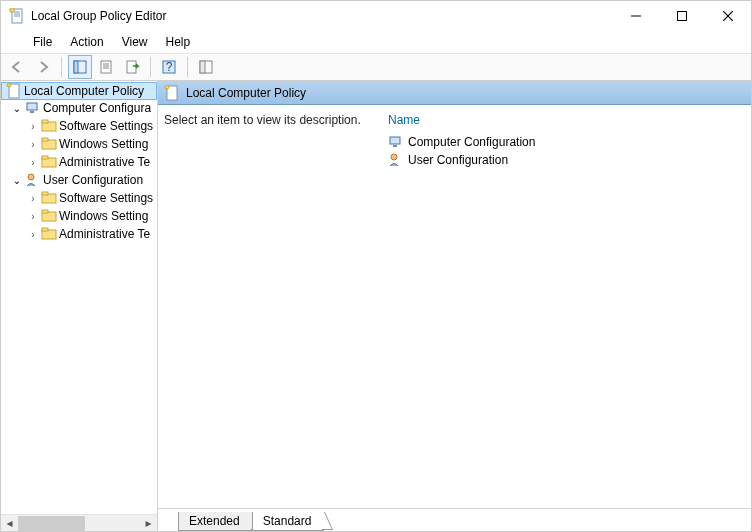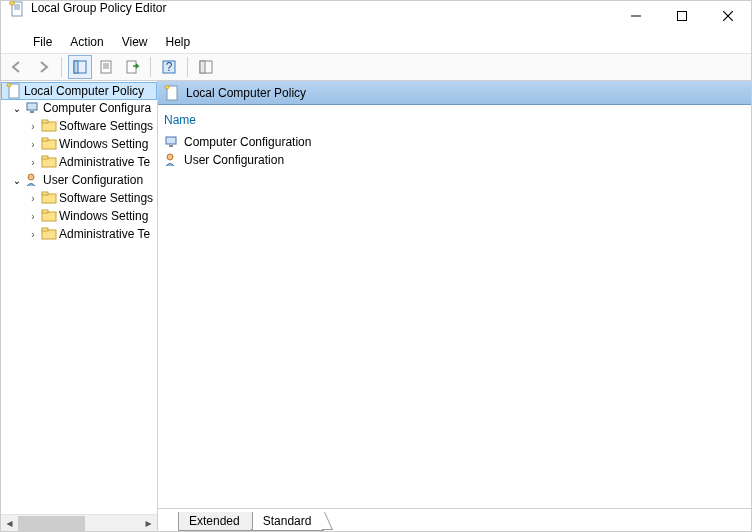--- a/index.html
+++ b/index.html
@@ -1,18 +1,18 @@
 <!DOCTYPE html>
 <html><head>
 <meta charset="utf-8">
 <style>
 * { box-sizing: border-box; margin: 0; padding: 0; font-family: "Segoe UI", Tahoma, sans-serif; font-size: 12px; }
 body { background: #fff; width: 752px; height: 532px; overflow: hidden; position: relative; border: 1px solid #ccc; }
 
-.titlebar { height: 30px; display: flex; padding: 0 0 0 8px; background: #fff; }
+.titlebar { height: 30px; display: flex; align-items: center; padding: 0 0 0 8px; background: #fff; }
 .titlebar .app-icon { width: 16px; height: 16px; margin-right: 6px; }
 .titlebar .title { flex: 1; font-size: 12px; }
 .titlebar .win-btns { display: flex; }
 .titlebar .win-btn { width: 46px; height: 30px; display: flex; align-items: center; justify-content: center; }
 .titlebar .win-btn svg { width: 10px; height: 10px; }
 
 .menubar { height: 22px; display: flex; align-items: center; padding: 0 24px; gap: 2px; }
 .menubar .menu-item { padding: 2px 8px; }
 
 .toolbar { height: 28px; border-top: 1px solid #e5e5e5; border-bottom: 1px solid #d0d0d0; display: flex; align-items: center; padding: 0 4px; gap: 2px; background: #fafafa; }
@@ -256,20 +256,21 @@
     <div class="detail-header">
       <span>
           <svg width="16" height="16" viewBox="0 0 16 16">
             <rect x="3" y="1" width="10" height="14" fill="#fff" stroke="#7a98b8"></rect>
             <circle cx="3" cy="2" r="2" fill="#f4d469" stroke="#caa53b"></circle>
           </svg>
         </span>
       <span class="hdr-title">Local Computer Policy</span>
     </div>
     <div class="detail-body">
+      <div class="detail-desc">Select an item to view its description.</div>
       <div class="detail-list">
         <div class="list-header">Name</div>
         <div class="list-item">
           <span class="li-icon">
               <svg viewBox="0 0 16 16">
                 <rect x="2" y="3" width="10" height="7" fill="#cfe3f5" stroke="#4a74a8"></rect>
                 <rect x="5" y="11" width="4" height="2" fill="#888"></rect>
               </svg>
             </span>
           <span>Computer Configuration</span>

